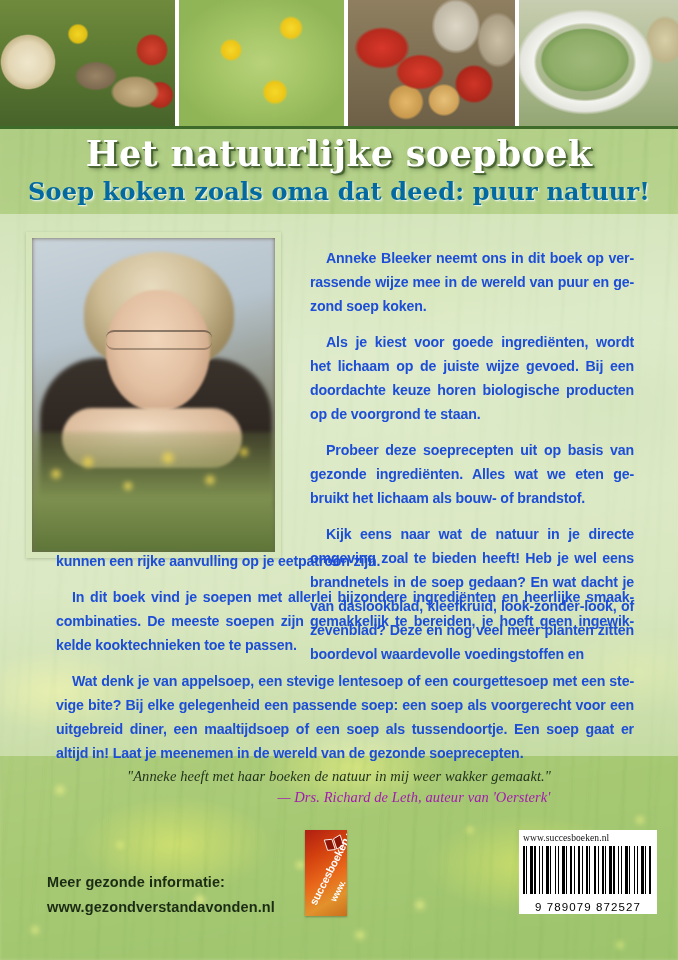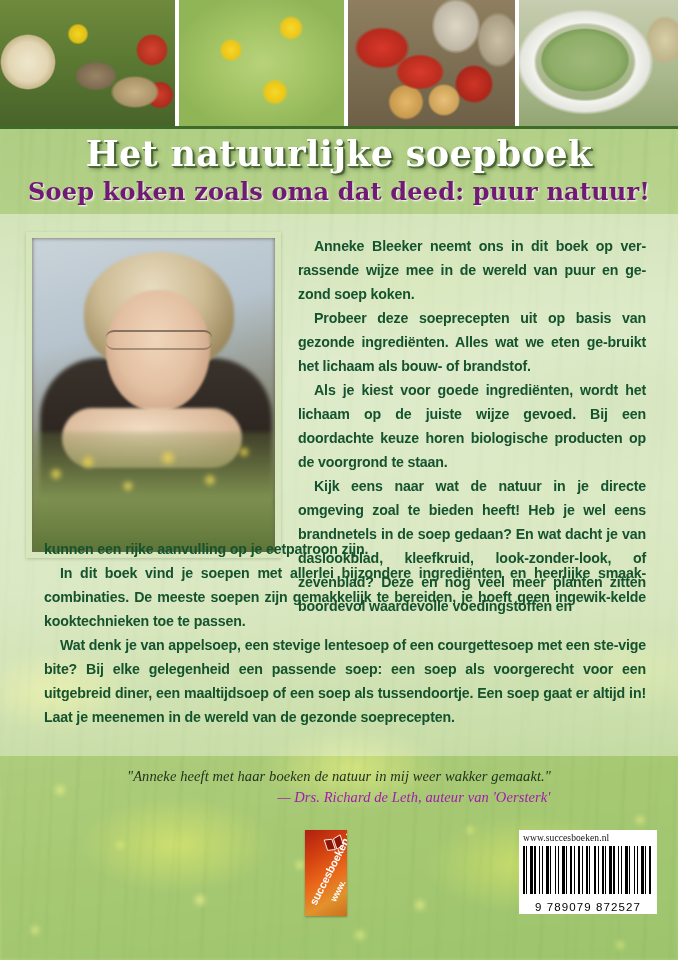--- a/index.html
+++ b/index.html
@@ -162,21 +162,21 @@
       1px 1px 0 #4a6b33,
       2px 2px 1px rgba(50,75,30,.75),
       3px 3px 4px rgba(40,60,25,.45);
     margin: 0;
     line-height: 1.15;
   }
   .book-subtitle {
     font-family: "DejaVu Serif", serif;
     font-weight: bold;
     font-size: 24px;
-    color: #701a75;
+    color: #0369a1;
     text-shadow:
       1px 1px 0 rgba(255,255,255,.55),
       2px 2px 2px rgba(255,255,255,.35);
     margin: 3px 0 0 0;
     letter-spacing: .2px;
   }
 
   
   .text-panel {
     position: absolute;
@@ -279,26 +279,26 @@
     z-index: 4;
   }
   .body-full {
     position: absolute;
     left: 44px; top: 537px;
     width: 602px;
     z-index: 4;
   }
   .body-col p,
   .body-full p {
-    margin: 0;
+    margin: 12px;
     font-family: "Liberation Sans", sans-serif;
     font-weight: bold;
     font-size: 14.2px;
     line-height: 24px;
-    color: #14532d;
+    color: #1d4ed8;
     text-align: justify;
     text-indent: 16px;
     letter-spacing: -0.15px;
   }
   .body-full p.cont { text-indent: 0; }
   .body-col p + p,
   .body-full p + p { margin-top: 0; }
 
   
   .quote-block {
@@ -464,37 +464,39 @@
       <div class="ap-hair"></div>
       <div class="ap-face"></div>
       <div class="ap-glasses"></div>
       <div class="ap-hands"></div>
       <div class="ap-meadow"></div>
     </div>
   </div>
 
   <div class="body-col">
     <p>Anneke Bleeker neemt ons in dit boek op ver-rassende wijze mee in de wereld van puur en ge-zond soep koken.</p>
+    <p>Als je kiest voor goede ingrediënten, wordt het lichaam op de juiste wijze gevoed. Bij een doordachte keuze horen biologische producten op de voorgrond te staan.</p>
     <p>Probeer deze soeprecepten uit op basis van gezonde ingrediënten. Alles wat we eten ge-bruikt het lichaam als bouw- of brandstof.</p>
-    <p>Als je kiest voor goede ingrediënten, wordt het lichaam op de juiste wijze gevoed. Bij een doordachte keuze horen biologische producten op de voorgrond te staan.</p>
     <p>Kijk eens naar wat de natuur in je directe omgeving zoal te bieden heeft! Heb je wel eens brandnetels in de soep gedaan? En wat dacht je van daslookblad, kleefkruid, look-zonder-look, of zevenblad? Deze en nog veel meer planten zitten boordevol waardevolle voedingstoffen en</p>
   </div>
 
   <div class="body-full">
     <p class="cont">kunnen een rijke aanvulling op je eetpatroon zijn.</p>
     <p>In dit boek vind je soepen met allerlei bijzondere ingrediënten en heerlijke smaak-combinaties. De meeste soepen zijn gemakkelijk te bereiden, je hoeft geen ingewik-kelde kooktechnieken toe te passen.</p>
     <p>Wat denk je van appelsoep, een stevige lentesoep of een courgettesoep met een ste-vige bite? Bij elke gelegenheid een passende soep: een soep als voorgerecht voor een uitgebreid diner, een maaltijdsoep of een soep als tussendoortje. Een soep gaat er altijd in! Laat je meenemen in de wereld van de gezonde soeprecepten.</p>
   </div>
 
   <div class="quote-block">
     <p class="quote-text">"Anneke heeft met haar boeken de natuur in mij weer wakker gemaakt."</p>
     <p class="quote-attrib">— Drs. Richard de Leth, auteur van 'Oersterk'</p>
   </div>
 
   <div class="footer-info">
+    <div>Meer gezonde informatie:</div>
+    <div>www.gezondverstandavonden.nl</div>
   </div>
 
   <div class="badge">
     <svg class="badge-book" viewBox="0 0 24 20">
       <path d="M2 3 L11 5 L11 18 L2 16 Z" fill="#8e1406" stroke="#ffffff" stroke-width="1"></path>
       <path d="M22 3 L13 5 L13 18 L22 16 Z" fill="#8e1406" stroke="#ffffff" stroke-width="1"></path>
     </svg>
     <div class="badge-text-main">succesboeken.nl</div>
     <div class="badge-text-www">www.</div>
   </div>

